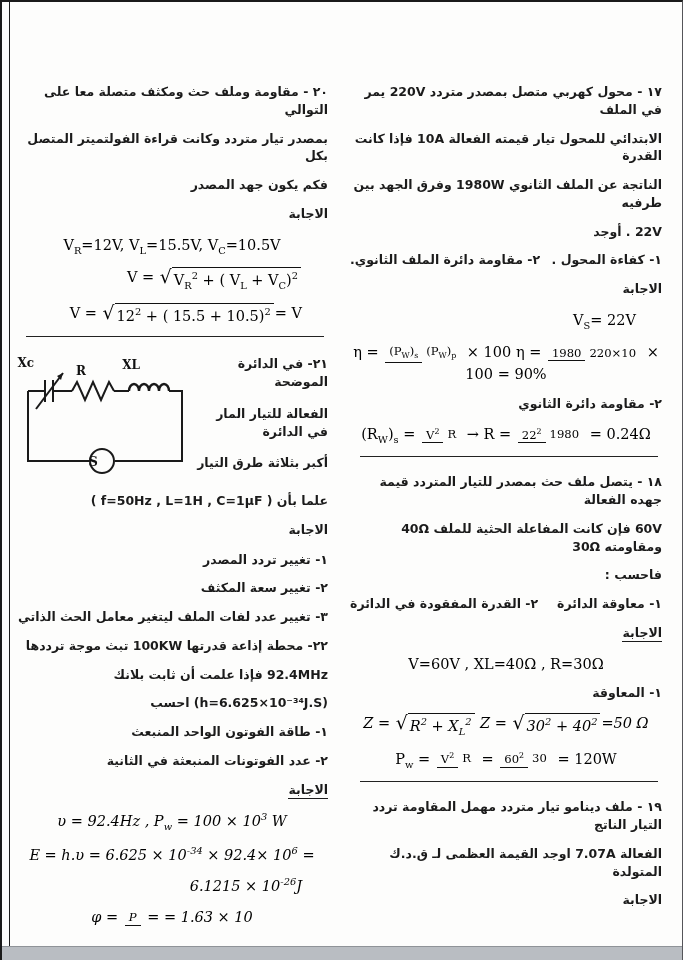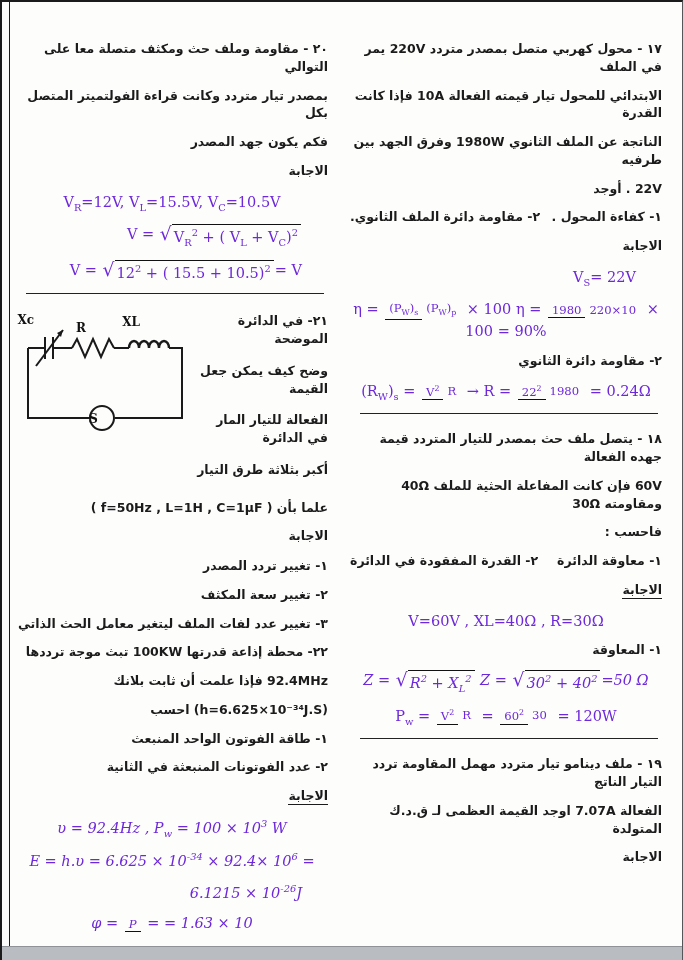--- a/index.html
+++ b/index.html
@@ -4,27 +4,27 @@
 <style>
   html,body{margin:0;padding:0;background:#e9e9eb;}
   .page{position:relative;width:683px;height:960px;margin:0;background:#fdfdfc;
         box-sizing:border-box;overflow:hidden;
         border-top:2px solid #1b1b1b;border-left:2px solid #1b1b1b;border-right:1px solid #55555a;
         font-synthesis:none;}
   .page::before{content:"";position:absolute;left:7px;top:0;bottom:0;width:1px;background:#1b1b1b;}
   .scan-band{position:absolute;left:0;right:0;bottom:0;height:13px;background:#b9bdc2;border-top:1px solid #8f9398;}
   .cols{position:absolute;top:0;left:0;right:0;bottom:13px;display:flex;direction:rtl;
         padding:38px 20px 0 16px;gap:22px;box-sizing:border-box;}
-  .col{width:312px;flex:0 0 312px;}
+  .col{width:312px;flex:0 0 312px;margin-top:43px;}
   .ar{font-family:"DejaVu Sans",sans-serif;font-weight:700;font-size:12.5px;color:#1b1b1b;
       direction:rtl;text-align:right;line-height:1.42;margin:0 0 11px 0;}
   .ar.pair{display:flex;justify-content:space-between;direction:rtl;}
   .ar.answer{margin-bottom:12px;}
   .ar.answer.u span{border-bottom:1.2px solid #1b1b1b;padding-bottom:1px;}
-  .eq{font-family:"DejaVu Serif","Liberation Serif",serif;font-size:14.5px;color:#6d28d9;
+  .eq{font-family:"DejaVu Serif","Liberation Serif",serif;font-size:14.5px;color:#000000;
       direction:ltr;text-align:center;margin:0 0 9px 0;line-height:1.5;}
   .eq.right{text-align:right;padding-right:26px;}
   .eq.italic{font-style:italic;}
   .eq sub{font-size:0.68em;}
   .eq sup{font-size:0.68em;}
   .frac{display:inline-flex;flex-direction:row;vertical-align:middle;text-align:center;
         font-size:0.8em;line-height:1.25;margin:0 2px;}
   .fnum{border-bottom:1.3px solid #111;padding:0 4px;}
   .fden{padding:0 4px;}
   .sqrt{display:inline-flex;align-items:flex-start;margin:0 1px;}
@@ -113,21 +113,20 @@
             <span class="radicand">V<sub>R</sub><sup>2</sup> + ( V<sub>L</sub> + V<sub>C</sub>)<sup>2</sup></span>
           </span></div>
         <div class="eq right">V = <span class="sqrt">
             <span class="radical">√</span>
             <span class="radicand">12<sup>2</sup> + ( 15.5 + 10.5)<sup>2</sup></span>
           </span>= V</div>
         <div class="rule"></div>
         <div class="circuit-row">
           <div class="c-lines">
             <div class="ar">٢١- في الدائرة الموضحة</div>
-            <div class="ar">وضح كيف يمكن جعل القيمة</div>
             <div class="ar">الفعالة للتيار المار في الدائرة</div>
             <div class="ar">أكبر بثلاثة طرق التيار</div>
           </div>
           <div class="c-fig">
   <svg width="178" height="128" viewBox="0 0 178 128">
 
     <path class="cwire" d="M12,38 H29"></path>
     <path class="cwire" d="M29,27 V49"></path>
     <path class="cwire" d="M37,27 V49"></path>
     <path class="cwire" d="M20,56 L47,20"></path>

